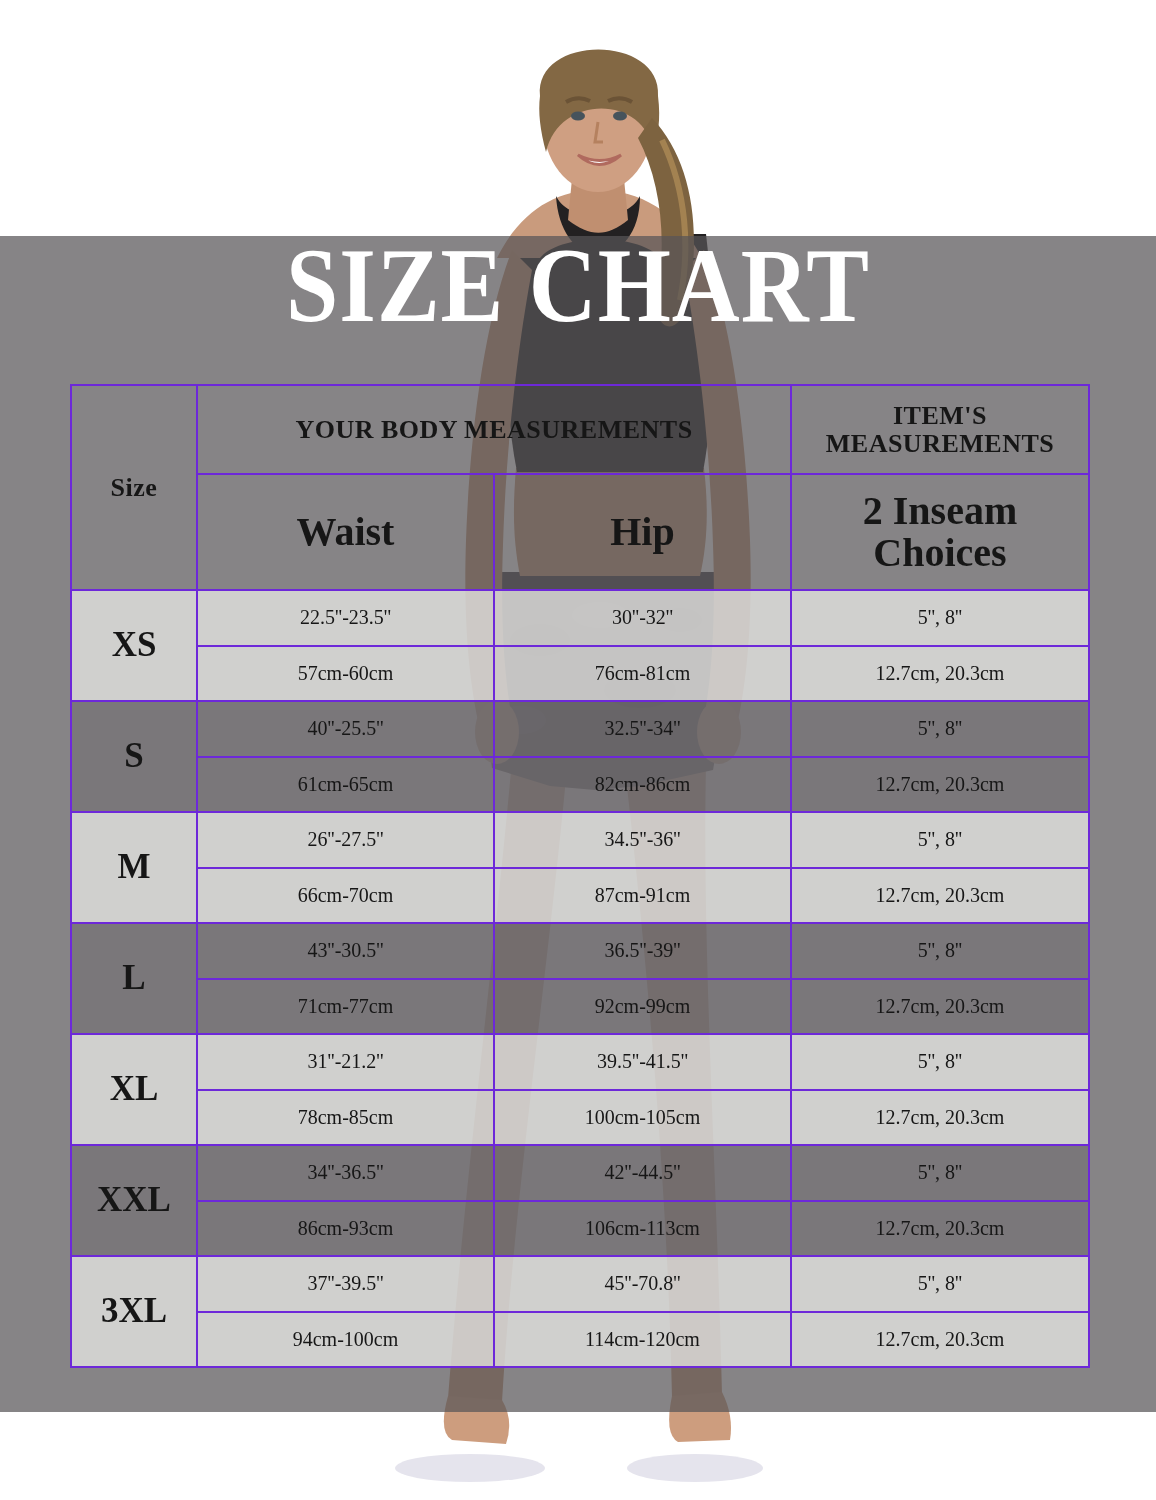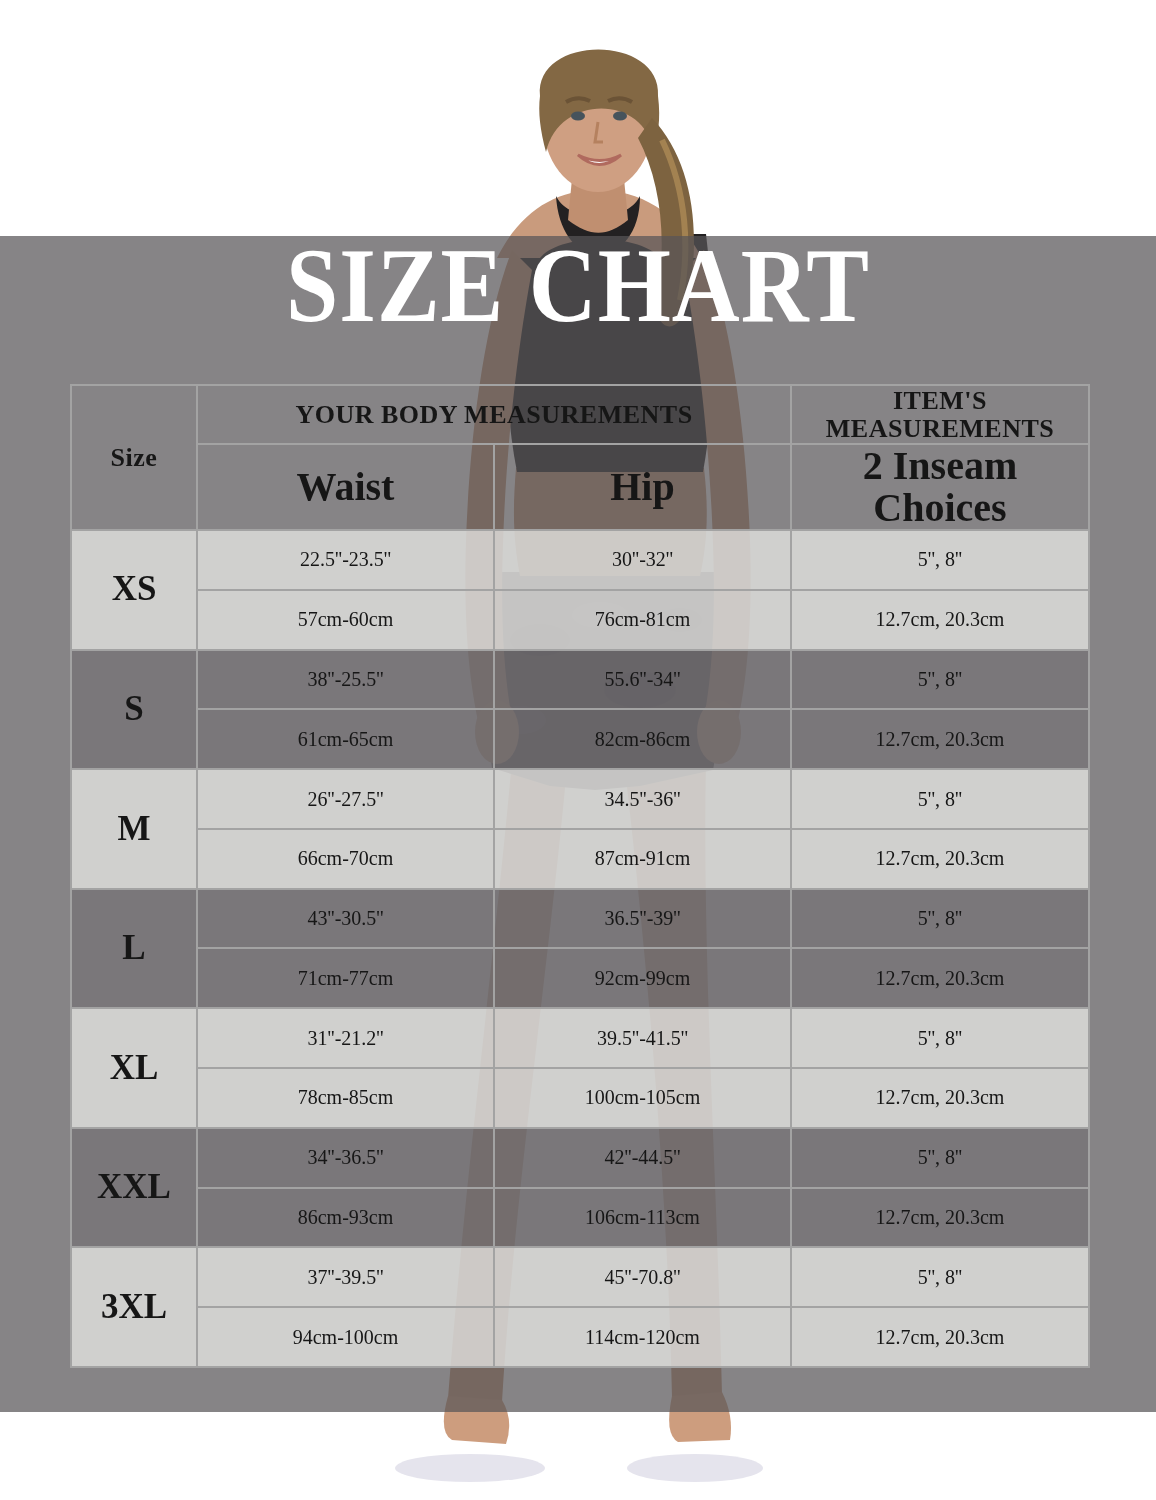--- a/index.html
+++ b/index.html
@@ -6,22 +6,22 @@
   #page{position:relative;width:1156px;height:1500px;overflow:hidden;background:#ffffff;
         font-family:"Liberation Serif","DejaVu Serif",serif;}
   #model-svg{position:absolute;left:0;top:0;z-index:0;}
   #gray-band{position:absolute;left:0;top:236px;width:1156px;height:1176px;
              background:rgba(88,85,88,0.72);z-index:1;}
   #title{position:absolute;left:0;top:228px;width:1156px;text-align:center;z-index:2;
          color:#ffffff;font-weight:bold;font-size:94px;letter-spacing:1px;line-height:1.1;
          transform:scaleY(1.12);transform-origin:top center;}
   table.size-chart{position:absolute;left:70px;top:384px;width:1018px;height:984px;z-index:2;
          border-collapse:collapse;table-layout:fixed;border:2px solid #141414;}
-  table.size-chart td{border:2px solid #a3a3a3;text-align:center;vertical-align:middle;
-         padding:0;color:#161616;line-height:1.05;}
+  table.size-chart td{border:2px solid #6d28d9;text-align:center;vertical-align:middle;
+         padding:15px;color:#161616;line-height:1.05;}
   tr.hdr1 td{height:57px;background:transparent;font-weight:bold;font-size:26px;letter-spacing:0.5px;}
   tr.hdr2 td{height:69px;background:transparent;font-weight:bold;font-size:40px;text-align:center;}
   td.size-hdr{font-weight:bold;font-size:40px;background:transparent;}
   td.size-label{font-weight:bold;font-size:35px;margin-top:39px;}
   td.val{font-size:20px;}
   tr.light td{background:rgba(230,229,227,0.78);}
   tr.dark td{background:rgba(116,113,116,0.66);}
   tr.hdr1 td, tr.hdr2 td{background:transparent;}
 </style>
 </head>
@@ -102,22 +102,22 @@
           <td class="val">30''-32''</td>
           <td class="val">5'', 8''</td>
         </tr>
         <tr class="light row-cm">
           <td class="val">57cm-60cm</td>
           <td class="val">76cm-81cm</td>
           <td class="val">12.7cm, 20.3cm</td>
         </tr>
         <tr class="dark row-inches">
           <td class="size-label" rowspan="2">S</td>
-          <td class="val">38''-25.5''</td>
-          <td class="val">55.6''-34''</td>
+          <td class="val">40''-25.5''</td>
+          <td class="val">32.5''-34''</td>
           <td class="val">5'', 8''</td>
         </tr>
         <tr class="dark row-cm">
           <td class="val">61cm-65cm</td>
           <td class="val">82cm-86cm</td>
           <td class="val">12.7cm, 20.3cm</td>
         </tr>
         <tr class="light row-inches">
           <td class="size-label" rowspan="2">M</td>
           <td class="val">26''-27.5''</td>

